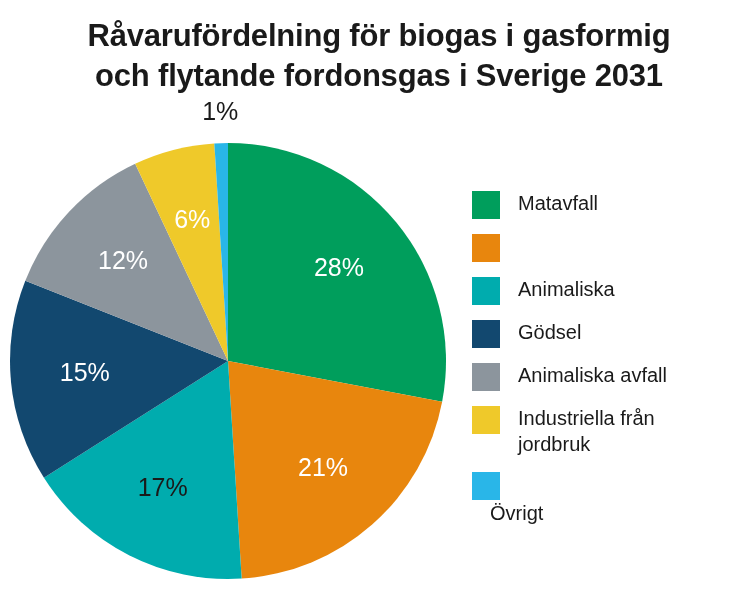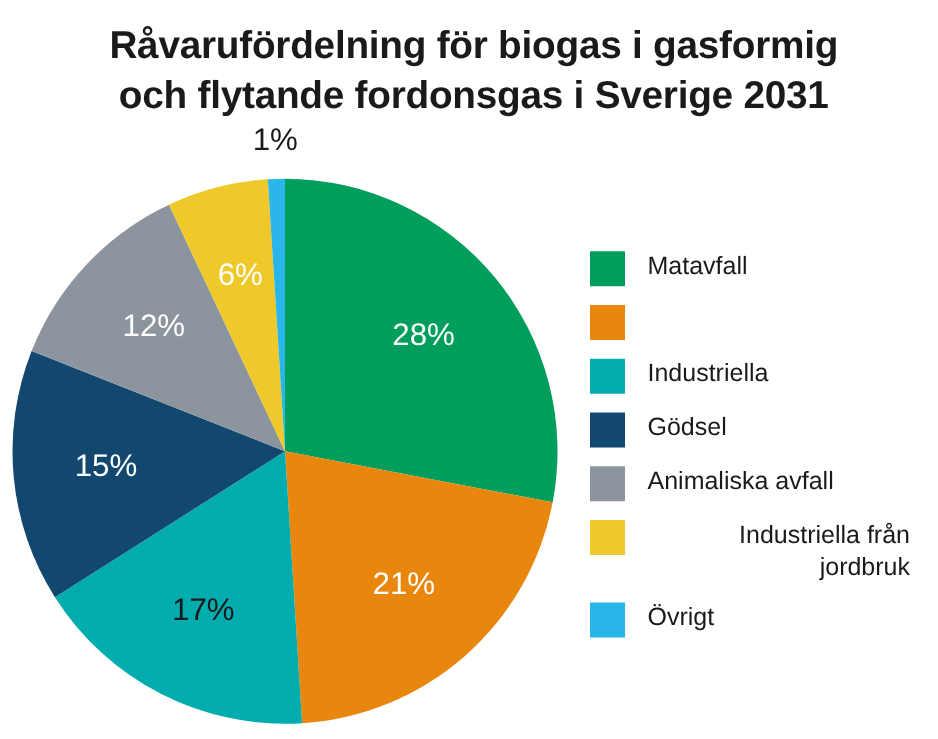--- a/index.html
+++ b/index.html
@@ -57,31 +57,31 @@
     font-size: 25px;
     font-weight: normal;
     dominant-baseline: middle;
     text-anchor: middle;
   }
 
   
   #legend {
     position: absolute;
     left: 472px;
-    top: 200px;
+    top: 190px;
     width: 268px;
-    text-align: right;
   }
   .legend-item {
     display: flex;
     align-items: flex-start;
     margin-bottom: 14px;
   }
   .legend-item:last-child {
     margin-bottom: 0;
+    flex-direction: column;
   }
   .legend-swatch {
     width: 28px;
     height: 28px;
     flex: 0 0 28px;
     margin-top: 1px;
   }
   .legend-label {
     margin-left: 18px;
     font-size: 20px;
@@ -126,21 +126,21 @@
   <div id="legend">
       <div class="legend-item">
         <span class="legend-swatch" style="background: rgb(0, 158, 92);"></span>
         <span class="legend-label">Matavfall</span>
       </div>
       <div class="legend-item">
         <span class="legend-swatch" style="background: rgb(232, 134, 13);"></span>
       </div>
       <div class="legend-item">
         <span class="legend-swatch" style="background: rgb(0, 172, 174);"></span>
-        <span class="legend-label">Industriella</span>
+        <span class="legend-label">Animaliska</span>
       </div>
       <div class="legend-item">
         <span class="legend-swatch" style="background: rgb(18, 72, 111);"></span>
         <span class="legend-label">Gödsel</span>
       </div>
       <div class="legend-item">
         <span class="legend-swatch" style="background: rgb(140, 149, 157);"></span>
         <span class="legend-label">Animaliska avfall</span>
       </div>
       <div class="legend-item">

